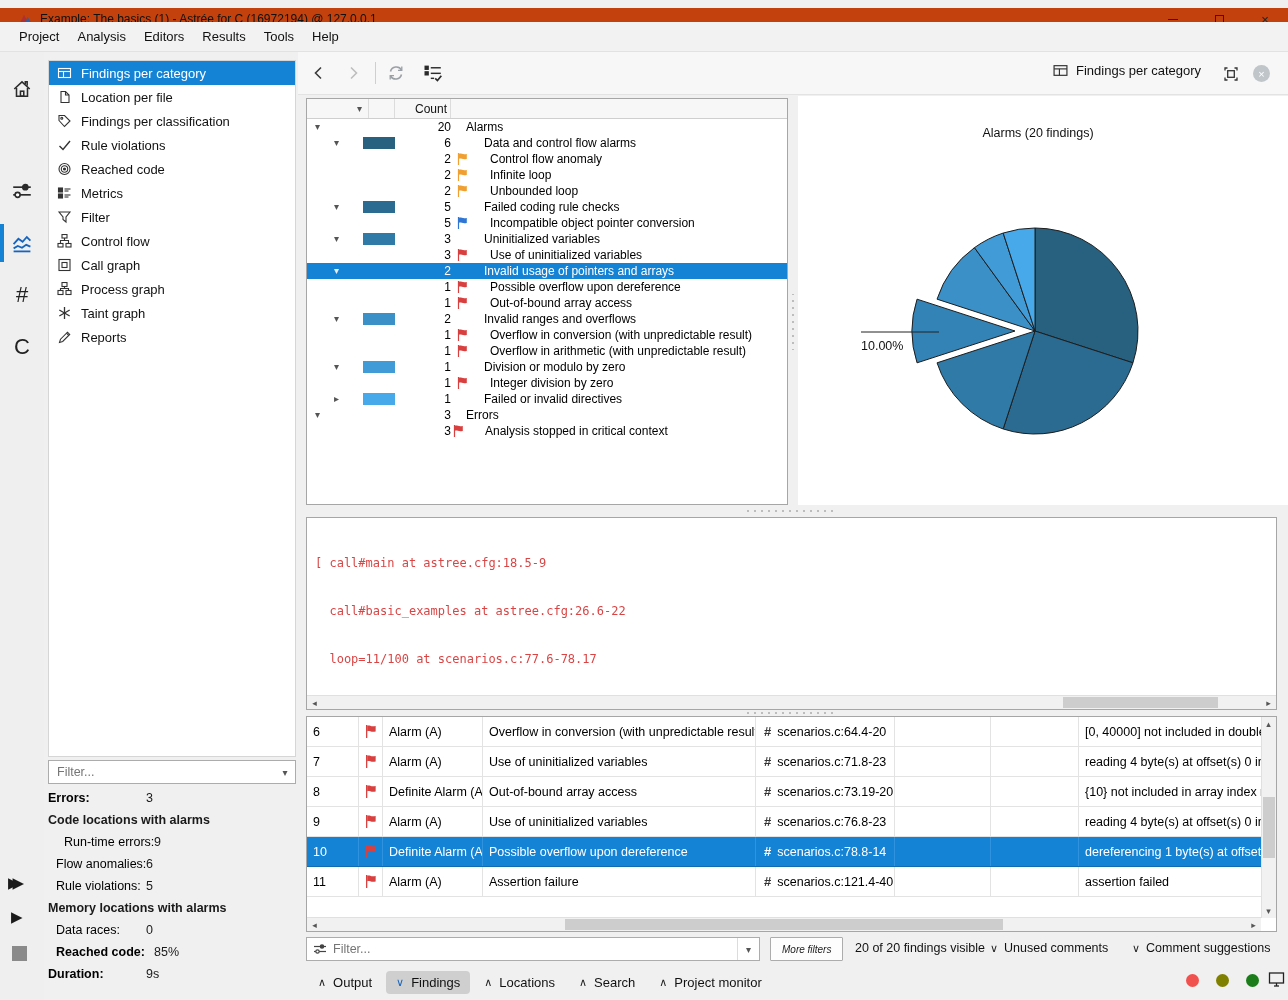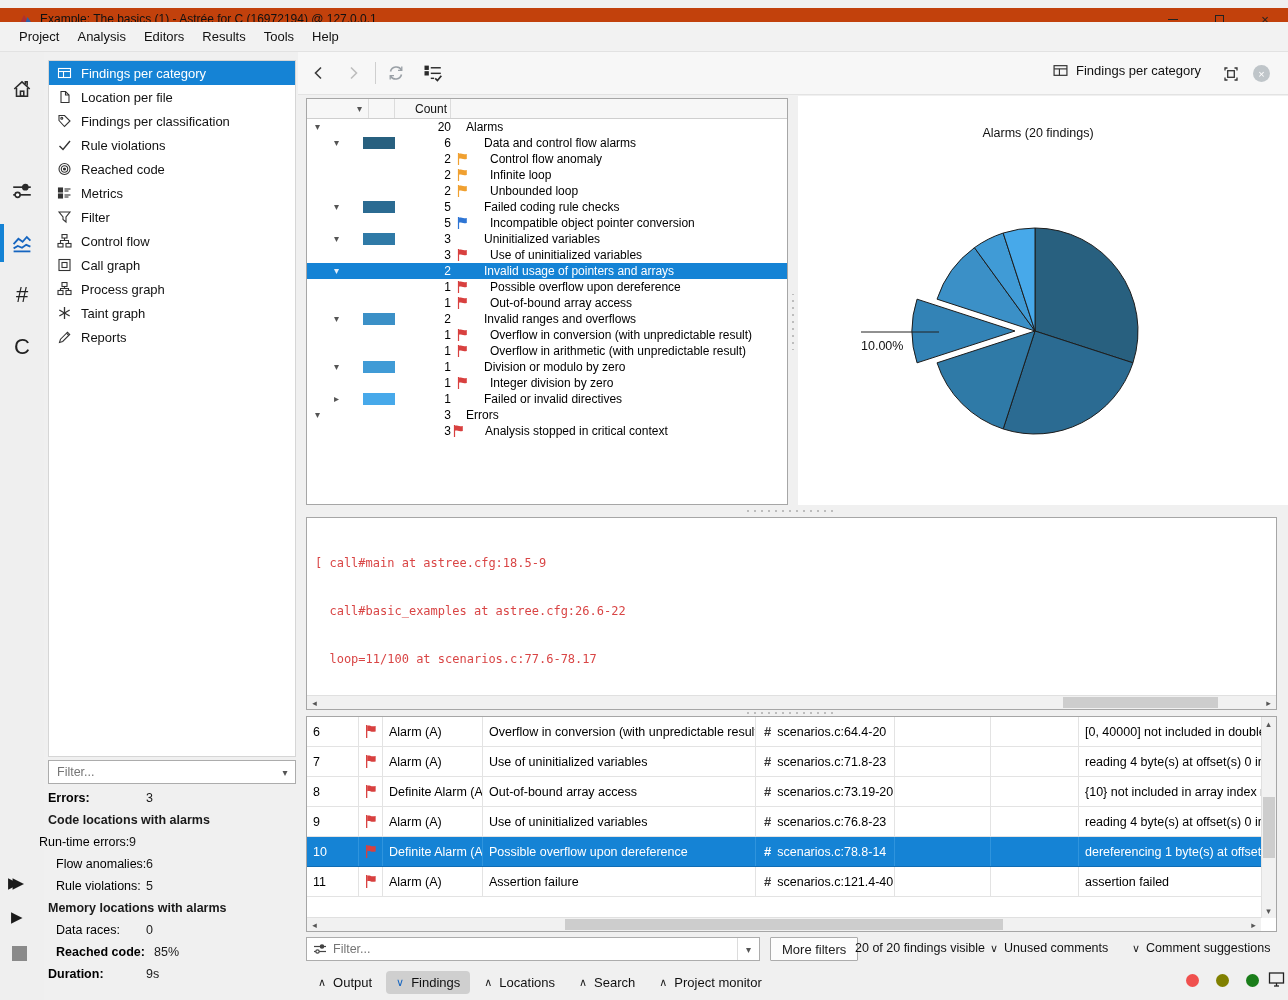--- a/index.html
+++ b/index.html
@@ -113,21 +113,21 @@
   .vs-arrow { position:absolute; left:0; width:13px; height:14px; color:#555; font-size:9px; display:flex; align-items:center; justify-content:center; }
   .vs-thumb { position:absolute; left:1px; width:12px; background:#cdcdcd; }
   .fhscroll { position:absolute; left:0; bottom:0; width:954px; height:14px; background:#f1f1f1; border-top:1px solid #e0e0e0; }
 
   
   .filterbar { position:absolute; left:298px; top:936px; width:990px; height:28px; display:flex; align-items:center; }
   .fb-combo { position:absolute; left:8px; top:1px; width:454px; height:24px; background:#fff; border:1px solid #acacac; display:flex; align-items:center; }
   .fb-combo input { border:none; outline:none; flex:1; font-size:12.5px; padding-left:6px; background:transparent; font-family:"Liberation Sans",sans-serif; color:#333; }
   .fb-combo .sl-icon { margin-left:6px; }
   .fb-dd { width:22px; align-self:stretch; border-left:1px solid #dcdcdc; display:flex; align-items:center; justify-content:center; color:#555; font-size:10px; }
-  .morefilters { position:absolute; left:472px; top:1px; height:24px; padding:0 11px; background:#fdfdfd; border:1px solid #acacac; font-size:13px; display:flex; align-items:center; border-radius:1px; }
+  .morefilters { position:absolute; left:472px; top:1px; height:24px; padding:0 11px; background:#fdfdfd; border:1px solid #acacac; font-size:10px; display:flex; align-items:center; border-radius:1px;font-style:italic; }
   .fb-status { position:absolute; left:557px; top:5px; font-size:12.5px; color:#111; }
   .fb-right { position:absolute; top:5px; font-size:12.5px; color:#111; display:flex; align-items:center; }
   .chev { font-size:11px; margin-right:6px; color:#222; }
 
   
   .tabsbar { position:absolute; left:298px; top:964px; width:990px; height:36px; display:flex; align-items:center; }
   .tab { display:flex; align-items:center; font-size:13px; color:#111; padding:4px 10px; margin-right:4px; border-radius:4px; }
   .tab .tchev { font-size:11px; margin-right:7px; color:#222; }
   .tab.sel { background:#cfcfcf; }
   .tab.sel .tchev { color:#1565c0; }
@@ -324,21 +324,21 @@
   </div>
 </div>
 
 <div class="left-filter">
   <input type="text" placeholder="Filter..." style="">
   <span class="combo-arrow">▾</span>
 </div>
 
 <div class="stat-line" style="left:48px;top:791px"><span class="stat-label stat-bold">Errors:</span><span class="stat-val">3</span></div>
 <div class="stat-line stat-bold" style="left:48px;top:813px">Code locations with alarms</div>
-<div class="stat-line" style="left:39px;top:835px"><span class="stat-label">Run-time errors:</span><span class="stat-val" style="left:90px">9</span></div>
+<div class="stat-line" style="left:64px;top:835px"><span class="stat-label">Run-time errors:</span><span class="stat-val" style="left:90px">9</span></div>
 <div class="stat-line" style="left:56px;top:857px"><span class="stat-label">Flow anomalies:</span><span class="stat-val" style="left:90px">6</span></div>
 <div class="stat-line" style="left:56px;top:879px"><span class="stat-label">Rule violations:</span><span class="stat-val" style="left:90px">5</span></div>
 <div class="stat-line stat-bold" style="left:48px;top:901px">Memory locations with alarms</div>
 <div class="stat-line" style="left:56px;top:923px"><span class="stat-label">Data races:</span><span class="stat-val" style="left:90px">0</span></div>
 <div class="stat-line" style="left:56px;top:945px"><span class="stat-label stat-bold">Reached code:</span><span class="stat-val">85%</span></div>
 <div class="stat-line" style="left:48px;top:967px"><span class="stat-label stat-bold">Duration:</span><span class="stat-val">9s</span></div>
 
 <div class="main-toolbar">
   <div class="tb-item" style="left:8px">
     <svg width="18" height="18" viewBox="0 0 18 18" fill="none" stroke="#3c3c3c" stroke-width="1.6">

